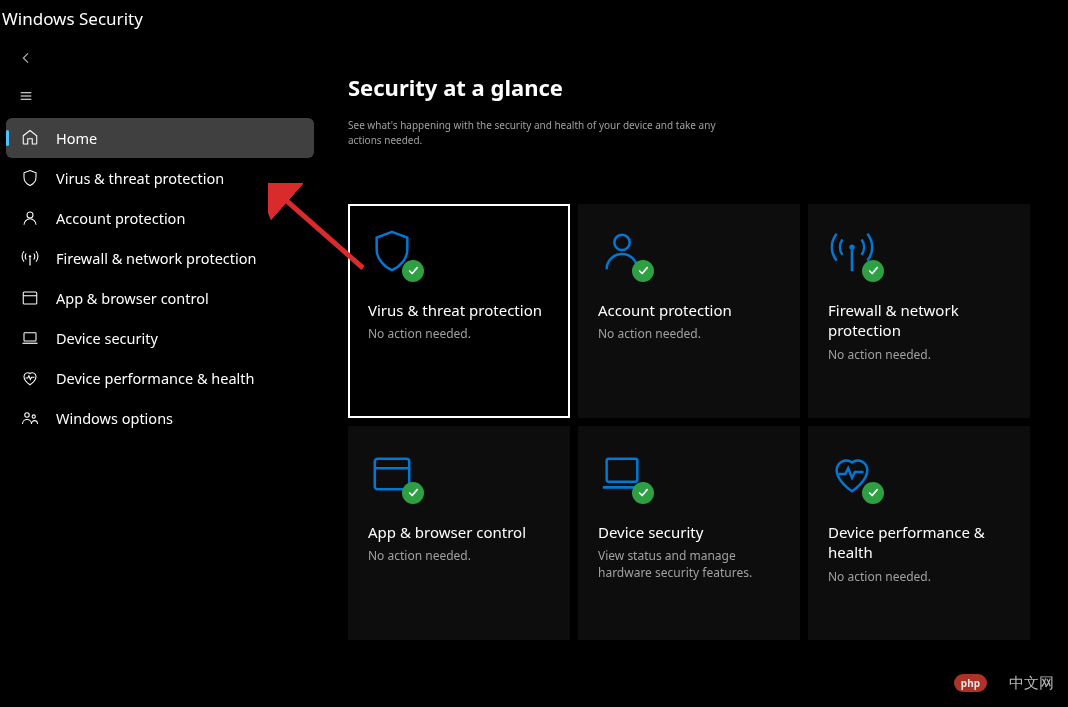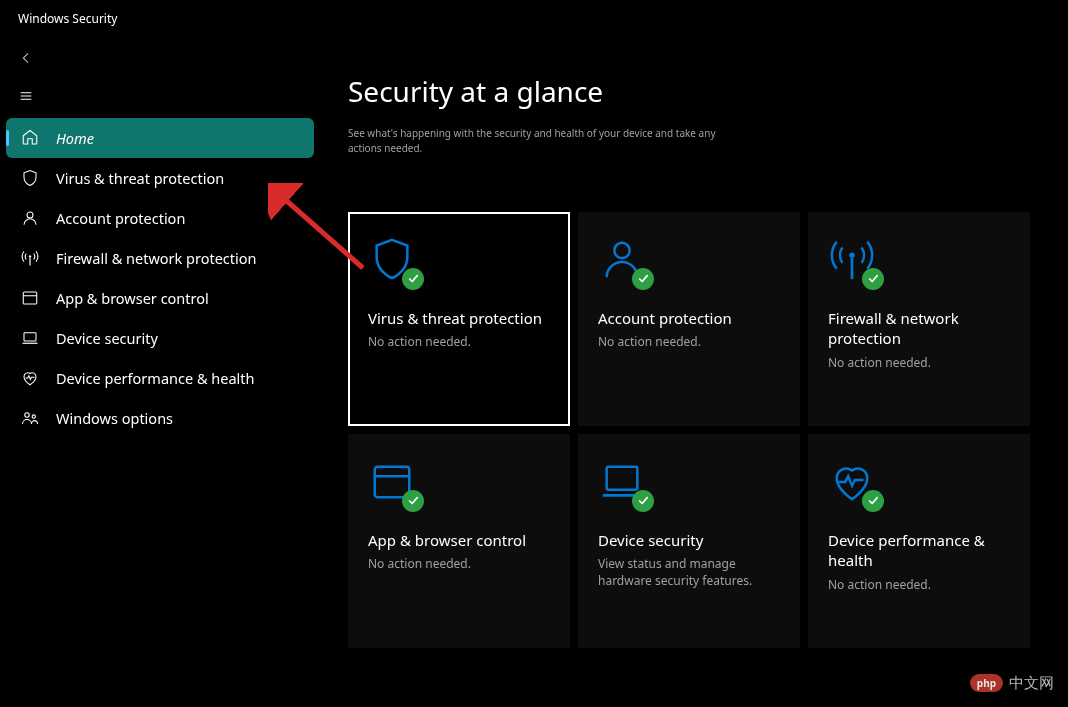--- a/index.html
+++ b/index.html
@@ -1,41 +1,41 @@
 <!DOCTYPE html>
 <html><head>
   <meta charset="utf-8">
   <style>
     * { margin:0; padding:0; box-sizing:border-box; font-family:"Segoe UI",-apple-system,system-ui,sans-serif;}
     body { background:#000; color:#fff; width:1068px; height:707px; overflow:hidden; position:relative;}
-    .titlebar { height:36px; display:flex; align-items:center; padding-left:18px; font-size:12px; color:#fff;}
+    .titlebar { height:36px; display:flex; align-items:center; padding-left:2px; font-size:17px; color:#fff;}
     .root { display:flex; height:calc(100% - 36px);}
     .leftpane { width:320px; padding:4px 0; flex-shrink:0;}
     .back-btn { width:40px; height:36px; display:flex; align-items:center; justify-content:center; margin-left:6px; color:#bbb;}
     .hamburger-btn { width:40px; height:36px; display:flex; align-items:center; justify-content:center; margin-left:6px; color:#fff; margin-top:2px; margin-bottom:4px;}
     .nav-list { display:flex; flex-direction:column;}
     .nav-item { display:flex; align-items:center; height:40px; padding-left:14px; border-radius:6px; margin:0 6px; cursor:pointer; position:relative;}
-    .nav-item.active { background:#0f766e;font-style:italic;}
+    .nav-item.active { background:#404040;}
     .nav-item.active::before { content:""; position:absolute; left:0; top:12px; bottom:12px; width:3px; background:#4cc2ff; border-radius:2px;}
     .nav-icon { width:20px; height:20px; display:flex; align-items:center; justify-content:center; margin-right:16px; color:#fff;}
     .nav-label { font-size:14.5px; color:#fff;}
     .main { flex:1; padding:36px 28px 0 28px;}
-    .page-title { font-size:28px; font-weight:400; margin-bottom:16px;}
+    .page-title { font-size:22px; font-weight:700; margin-bottom:16px;}
     .page-sub { font-size:10px; color:#a0a0a0; line-height:1.5; max-width:380px; margin-bottom:56px;}
     .cards { display:grid; grid-template-columns:repeat(3,222px); grid-auto-rows:214px; gap:8px;}
     .card { background:#0d0d0d; padding:24px 20px 20px 20px; display:flex; flex-direction:column;}
     .card.selected { box-shadow:0 0 0 2px #fff inset; background:#000;}
     .card-icon-wrap { position:relative; width:50px; height:50px; margin-bottom:22px;}
     .card-icon { width:48px; height:48px; color:#0078d4; display:flex; align-items:center; justify-content:center;}
     .badge { position:absolute; right:-6px; bottom:-4px; width:22px; height:22px; border-radius:50%; background:#2ea043; display:flex; align-items:center; justify-content:center;}
     .badge svg { width:12px; height:10px;}
     .card-title { font-size:15px; color:#fff; line-height:1.35; margin-bottom:6px;}
     .card-status { font-size:12px; color:#a0a0a0; line-height:1.4;}
     .arrow-anno { position:absolute; left:268px; top:183px; pointer-events:none;}
-    .watermark { position:absolute; right:14px; bottom:14px; display:flex; align-items:center; gap:6px; opacity:0.9;}
+    .watermark { position:absolute; right:14px; bottom:14px; display:flex; align-items:center; gap:22px; opacity:0.9;}
     .wm-pill { background:#c0392b; color:#fff; font-size:10px; font-weight:700; padding:2px 7px; border-radius:10px;}
     .wm-txt { color:#ccc; font-size:15px;}
     svg { display:block;}
   </style>
 </head>
 <body>
 
 <svg width="0" height="0" style="position:absolute">
   <defs>
     <g id="i-home">

